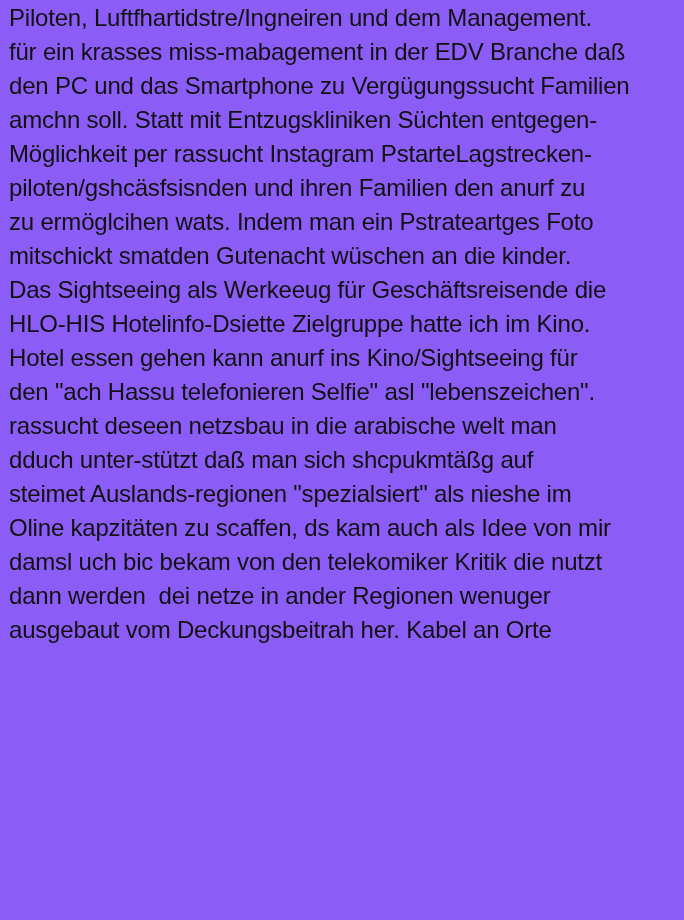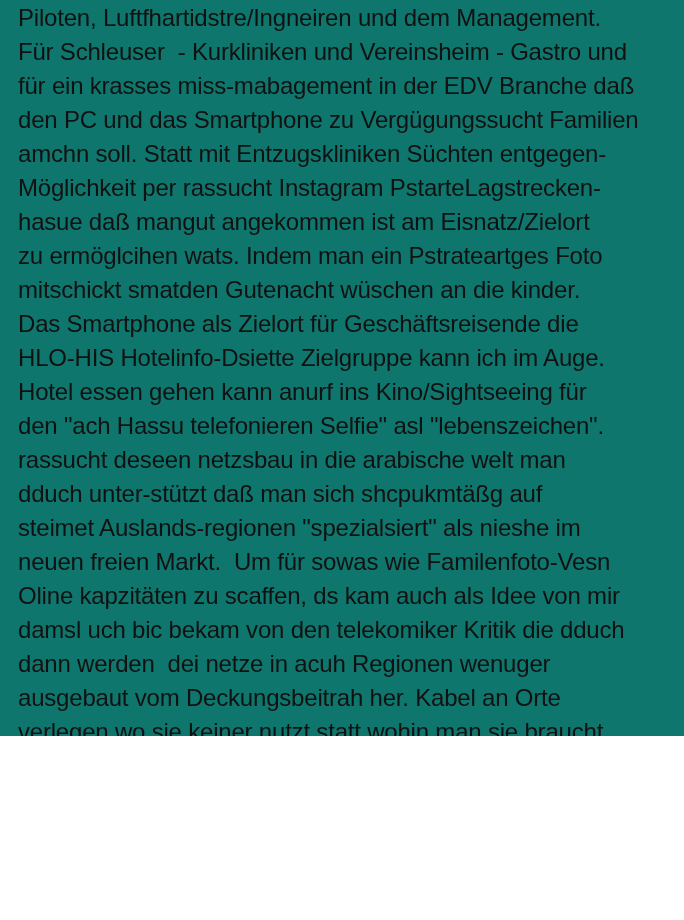--- a/index.html
+++ b/index.html
@@ -2,56 +2,53 @@
 <html><head>
 <meta charset="utf-8">
 <style>
   html, body {
     margin: 0;
     padding: 0;
     background: #ffffff;
   }
   .page {
     width: 684px;
-    height: 736px;
-    background: #0f766e;
+    height: 920px;
+    background: #8b5cf6;
     overflow: hidden;
     box-sizing: border-box;
-    padding: 1px 0 0 18px;
+    padding: 1px 0 0 9px;
   }
   .text-line {
     font-family: "Liberation Sans", "DejaVu Sans", sans-serif;
     font-size: 24px;
     line-height: 34px;
     color: #111111;
     white-space: pre;
     letter-spacing: -0.2px;
   }
 </style>
 </head>
 <body>
 
 <div class="page">
   <div id="text-body">
       <div class="text-line">Piloten, Luftfhartidstre/Ingneiren und dem Management.</div>
-      <div class="text-line">Für Schleuser  - Kurkliniken und Vereinsheim - Gastro und</div>
       <div class="text-line">für ein krasses miss-mabagement in der EDV Branche daß</div>
       <div class="text-line">den PC und das Smartphone zu Vergügungssucht Familien</div>
       <div class="text-line">amchn soll. Statt mit Entzugskliniken Süchten entgegen-</div>
       <div class="text-line">Möglichkeit per rassucht Instagram PstarteLagstrecken-</div>
-      <div class="text-line">hasue daß mangut angekommen ist am Eisnatz/Zielort</div>
+      <div class="text-line">piloten/gshcäsfsisnden und ihren Familien den anurf zu</div>
       <div class="text-line">zu ermöglcihen wats. Indem man ein Pstrateartges Foto</div>
       <div class="text-line">mitschickt smatden Gutenacht wüschen an die kinder.</div>
-      <div class="text-line">Das Smartphone als Zielort für Geschäftsreisende die</div>
-      <div class="text-line">HLO-HIS Hotelinfo-Dsiette Zielgruppe kann ich im Auge.</div>
+      <div class="text-line">Das Sightseeing als Werkeeug für Geschäftsreisende die</div>
+      <div class="text-line">HLO-HIS Hotelinfo-Dsiette Zielgruppe hatte ich im Kino.</div>
       <div class="text-line">Hotel essen gehen kann anurf ins Kino/Sightseeing für</div>
       <div class="text-line">den "ach Hassu telefonieren Selfie" asl "lebenszeichen".</div>
       <div class="text-line">rassucht deseen netzsbau in die arabische welt man</div>
       <div class="text-line">dduch unter-stützt daß man sich shcpukmtäßg auf</div>
       <div class="text-line">steimet Auslands-regionen "spezialsiert" als nieshe im</div>
-      <div class="text-line">neuen freien Markt.  Um für sowas wie Familenfoto-Vesn</div>
       <div class="text-line">Oline kapzitäten zu scaffen, ds kam auch als Idee von mir</div>
-      <div class="text-line">damsl uch bic bekam von den telekomiker Kritik die dduch</div>
-      <div class="text-line">dann werden  dei netze in acuh Regionen wenuger</div>
+      <div class="text-line">damsl uch bic bekam von den telekomiker Kritik die nutzt</div>
+      <div class="text-line">dann werden  dei netze in ander Regionen wenuger</div>
       <div class="text-line">ausgebaut vom Deckungsbeitrah her. Kabel an Orte</div>
-      <div class="text-line">verlegen wo sie keiner nutzt statt wohin man sie braucht.</div>
     </div>
 </div>
 
 </body></html>

